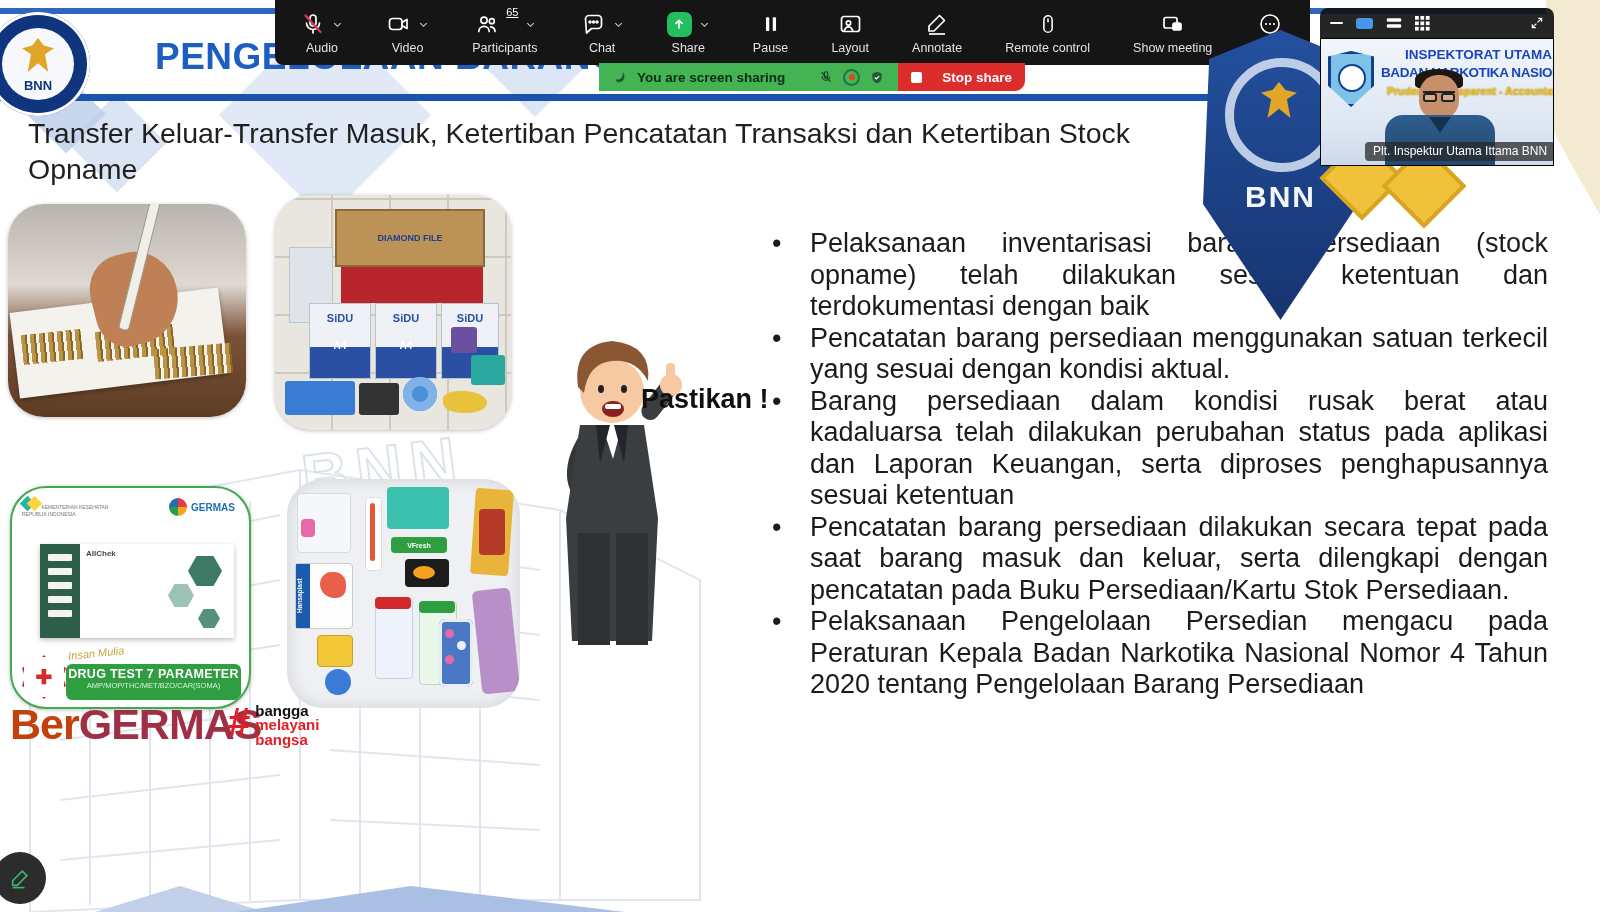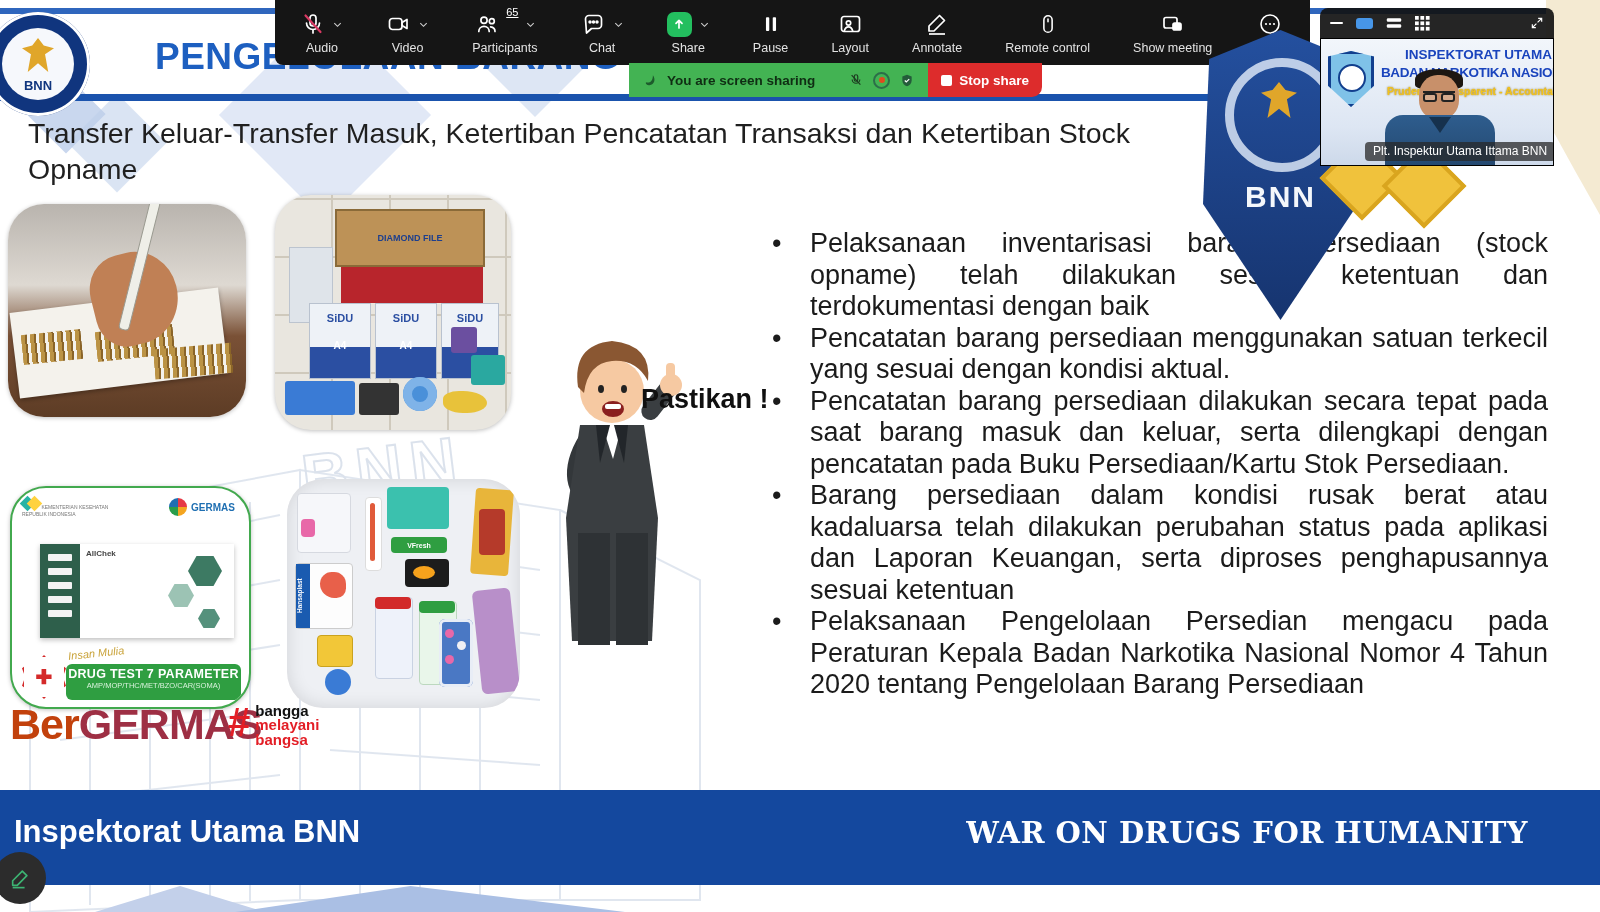--- a/index.html
+++ b/index.html
@@ -30,27 +30,27 @@
             display:flex;align-items:center;justify-content:space-between;padding:0 26px;box-sizing:border-box;
             border-radius:0 0 8px 8px;}
   .zitem{display:flex;flex-direction:column;align-items:center;gap:3px;position:relative;cursor:default;}
   .zicon-row{display:flex;align-items:center;gap:7px;height:28px;}
   .zlabel{font-size:12.5px;color:#e3e3e3;white-space:nowrap;}
   .chev svg{display:block;}
   .pcount{position:absolute;top:-4px;left:34px;font-size:11px;color:#fff;text-decoration:underline;}
   .share-sq{width:25px;height:25px;border-radius:7px;background:#23bf5f;display:flex;align-items:center;justify-content:center;}
 
   
-  .share-bar{left:600px;top:63px;height:34px;display:flex;z-index:22;border-radius:0 0 10px 10px;overflow:hidden;padding-left:29px;}
+  .share-bar{left:570px;top:63px;height:28px;display:flex;z-index:22;border-radius:0 0 10px 10px;overflow:hidden;padding-left:29px;}
   .sb-main{background:#43b353;display:flex;align-items:center;gap:10px;padding:0 14px;}
   .sb-msg{font-size:13.5px;font-weight:700;color:#0f2d13;white-space:nowrap;margin-right:24px;}
   .sb-ico{display:flex;align-items:center;}
   .rec-ring{width:13px;height:13px;border-radius:50%;border:2px solid #2c6e49;display:flex;align-items:center;justify-content:center;}
   .rec-dot{width:6px;height:6px;border-radius:50%;background:#e04a1e;}
-  .stop-btn{background:#dd2c2c;color:#fff;font-weight:700;font-size:13.5px;display:flex;align-items:center;gap:7px;padding:0 13px;}
+  .stop-btn{background:#dd2c2c;color:#fff;font-weight:700;font-size:13.5px;display:flex;align-items:center;gap:20px;padding:0 13px;}
   .stop-sq{width:11px;height:11px;background:#fff;border-radius:2px;}
 
   
   .vt{left:1320px;top:8px;width:234px;z-index:30;}
   .vt-controls{height:30px;background:rgba(18,18,18,.92);border-radius:8px 8px 0 0;
                display:flex;align-items:center;gap:13px;padding:0 10px;}
   .vc-min{width:13px;height:2.5px;background:#fff;border-radius:1px;}
   .vc-speaker{width:17px;height:11px;background:#4796e8;border-radius:3px;}
   .vc-flex{flex:1;}
   .vt-video{position:relative;height:128px;border:1px solid #000;box-sizing:border-box;overflow:hidden;
@@ -294,22 +294,22 @@
     <ellipse cx="61" cy="56" rx="3" ry="4" fill="#222"></ellipse>
     <ellipse cx="84" cy="56" rx="3" ry="4" fill="#222"></ellipse>
     <ellipse cx="73" cy="76" rx="11" ry="8" fill="#8a1f1f"></ellipse>
     <rect x="65" y="71" width="16" height="5" rx="2" fill="#fff"></rect>
   </svg>
   <div class="abs callout">Pastikan !</div>
 
   <ul class="abs blist">
     <li>Pelaksanaan inventarisasi barang persediaan (stock opname) telah dilakukan sesuai ketentuan dan terdokumentasi dengan baik</li>
     <li>Pencatatan barang persediaan menggunakan satuan terkecil yang sesuai dengan kondisi aktual.</li>
+    <li>Barang persediaan dalam kondisi rusak berat atau kadaluarsa telah dilakukan perubahan status pada aplikasi dan Laporan Keuangan, serta diproses penghapusannya sesuai ketentuan</li>
     <li>Pencatatan barang persediaan dilakukan secara tepat pada saat barang masuk dan keluar, serta dilengkapi dengan pencatatan pada Buku Persediaan/Kartu Stok Persediaan.</li>
-    <li>Barang persediaan dalam kondisi rusak berat atau kadaluarsa telah dilakukan perubahan status pada aplikasi dan Laporan Keuangan, serta diproses penghapusannya sesuai ketentuan</li>
     <li>Pelaksanaan Pengelolaan Persedian mengacu pada Peraturan Kepala Badan Narkotika Nasional Nomor 4 Tahun 2020 tentang Pengelolaan Barang Persediaan</li>
   </ul>
 
   <div class="abs berakhlak">
     <span class="p1">Ber</span><span class="p2">GERMAS</span>
   </div>
   <div class="abs hashtag">
     <span class="hash-sym">#</span>
     <span class="hash-words">
       <span class="hw1">bangga</span>
@@ -320,24 +320,20 @@
 
   <div class="abs big-shield">
     <div class="ring"></div>
     <div class="gar"></div>
     <div class="t">BNN</div>
   </div>
   <div class="abs cream"></div>
   <div class="abs gold-d" style="left:1332px;top:148px;"></div>
   <div class="abs gold-d" style="left:1394px;top:156px;"></div>
 
-  <div class="abs footer">
-    <div class="f-left">Inspektorat Utama BNN</div>
-    <div class="f-right">WAR ON DRUGS FOR HUMANITY</div>
-  </div>
   <div class="abs bstrip-tri" style="left:95px;top:886px;width:170px;height:26px;background:#c3d0ea;clip-path:polygon(50% 0,100% 100%,0 100%);"></div>
   <div class="abs bstrip-tri" style="left:235px;top:886px;width:390px;height:26px;background:#aabfe4;clip-path:polygon(45% 0,100% 100%,0 100%);"></div>
 
   <div class="abs ztoolbar">
     <div class="zitem">
       <div class="zicon-row">
         <svg width="24" height="24" viewBox="0 0 24 24" fill="none" stroke="#fff" stroke-width="1.7" stroke-linecap="round">
           <rect x="9" y="3" width="6" height="11" rx="3"></rect>
             <path d="M5.5 11a6.5 6.5 0 0 0 13 0"></path>
             <line x1="12" y1="17.5" x2="12" y2="21"></line>

